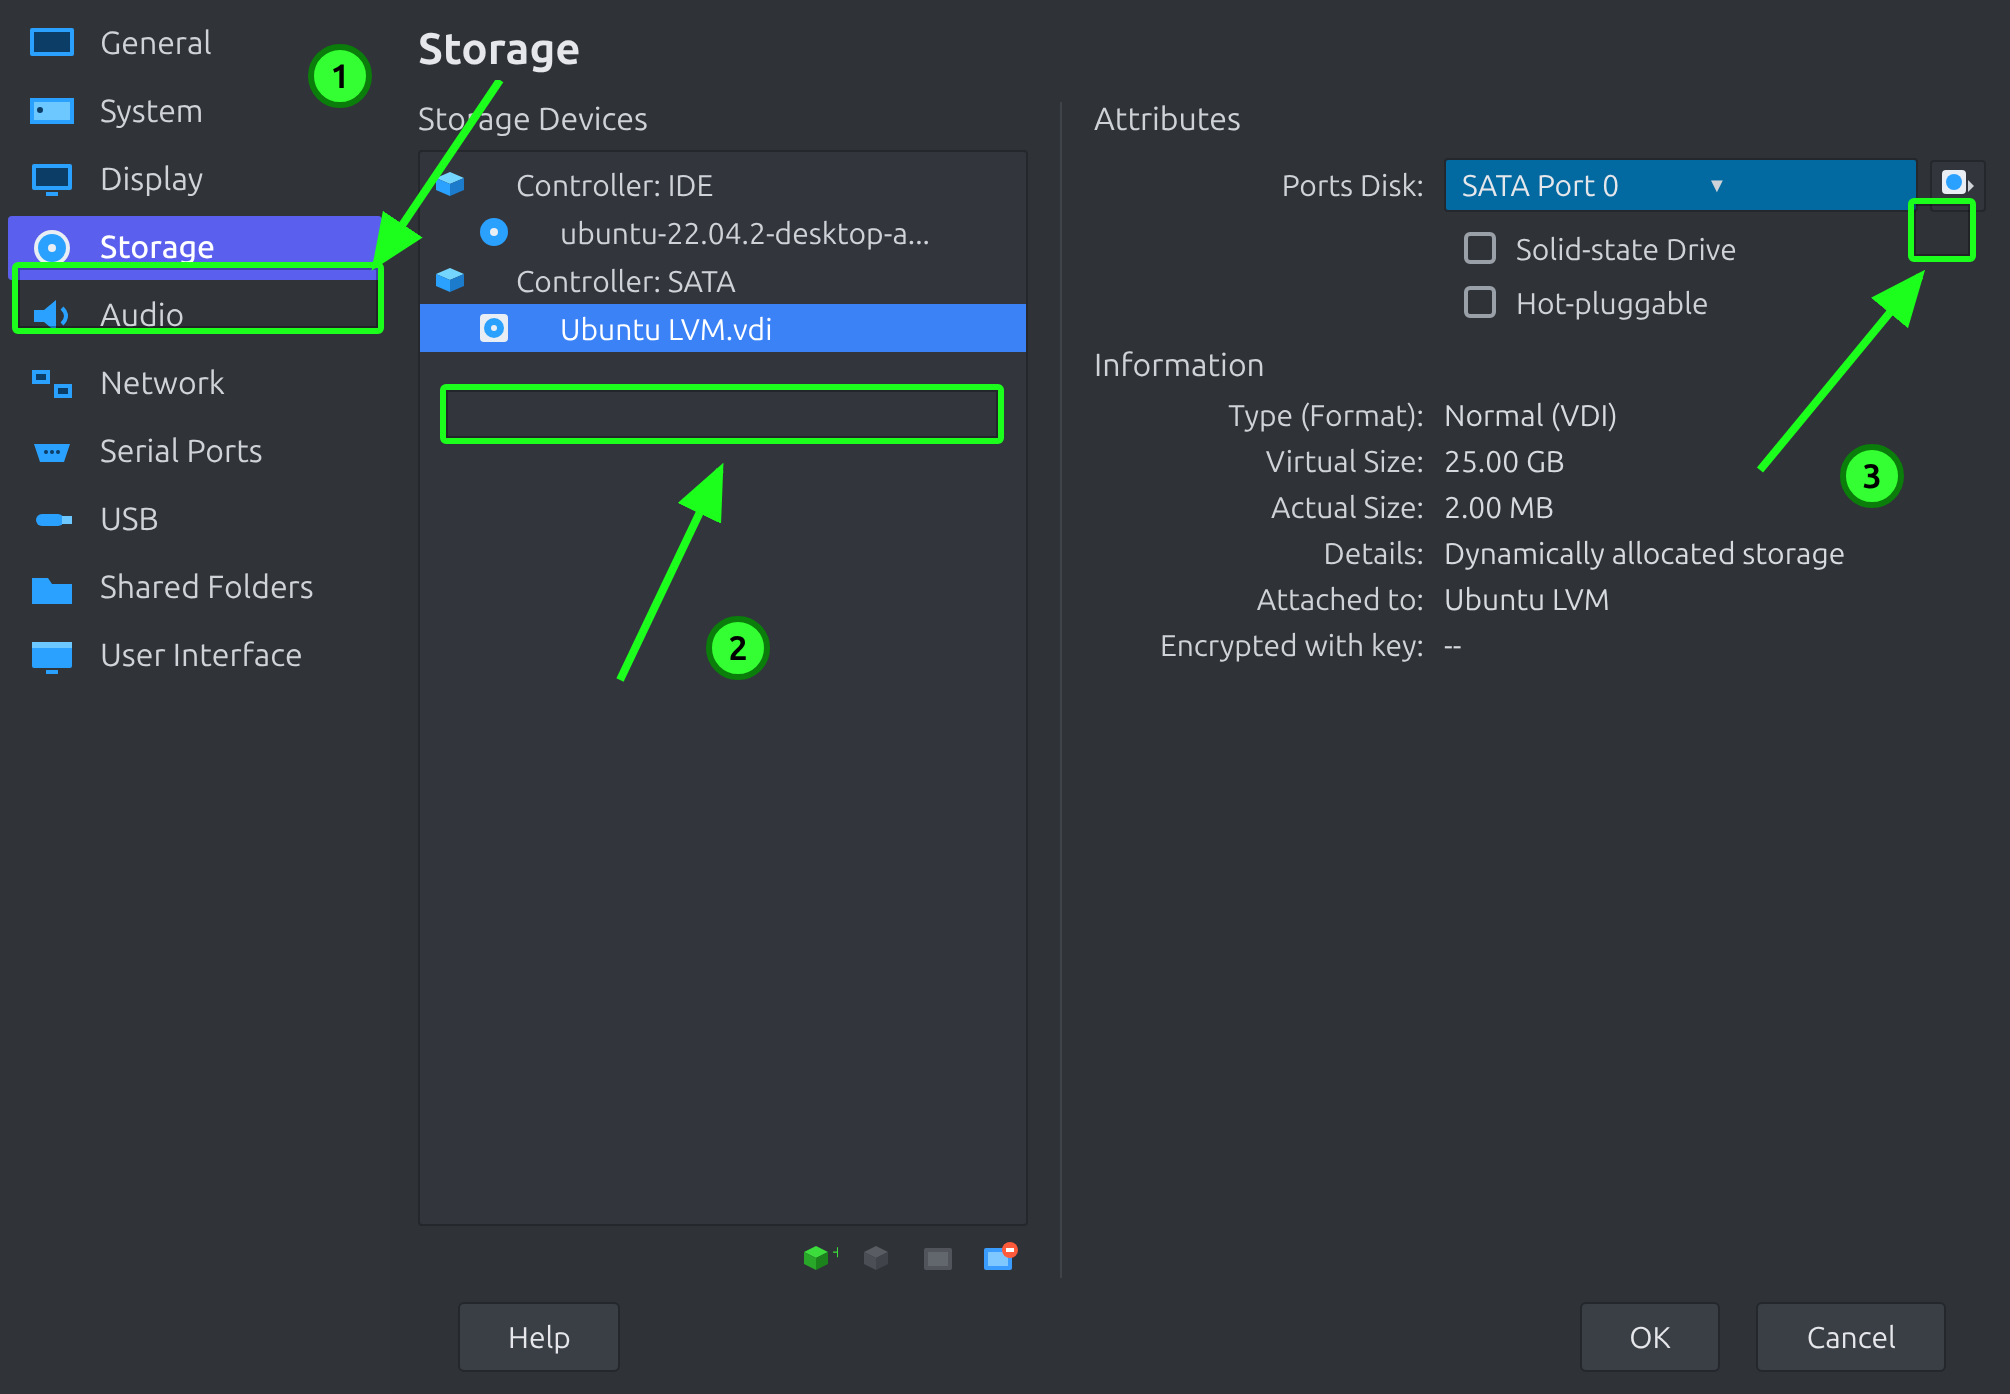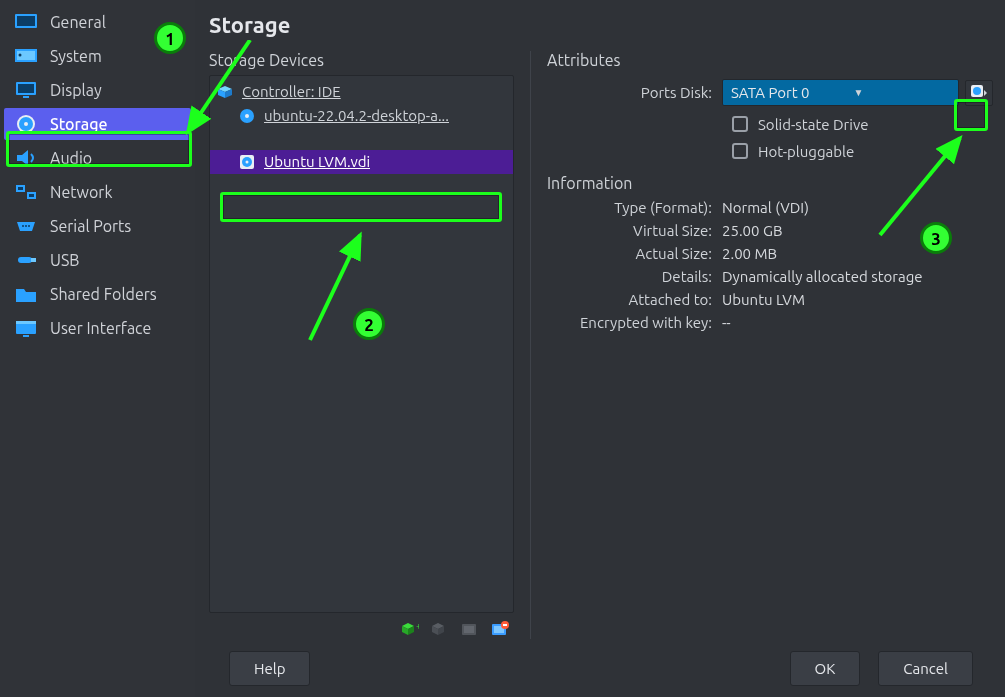--- a/index.html
+++ b/index.html
@@ -22,22 +22,22 @@
   h1.page-title { font-size: 22px; font-weight: 600; color: #e5e7eb; margin: 4px 0 14px 0; }
   .columns { display: flex; gap: 16px; flex: 1; min-height: 0; }
   .col-left { width: 305px; display: flex; flex-direction: column; }
   .col-sep { width: 1px; background: #3f434a; }
   .col-right { flex: 1; display: flex; flex-direction: column; }
   .section-title { font-size: 16px; color: #cfd3d8; margin-bottom: 6px; }
   .tree {
     flex: 1; background: #32363c; border: 1px solid #24272c; border-radius: 2px;
     padding: 4px 0; font-size: 15px; overflow: hidden;
   }
-  .tree-row { display: flex; align-items: flex-start; padding: 3px 6px; gap: 8px; white-space: nowrap; overflow: hidden; text-overflow: ellipsis; text-decoration: underline; }
-  .tree-row.selected { background: #4c1d95; color: #fff; margin-top: 22px; }
+  .tree-row { display: flex; align-items: center; padding: 3px 6px; gap: 24px; white-space: nowrap; overflow: hidden; text-overflow: ellipsis; }
+  .tree-row.selected { background: #3b82f6; color: #fff; }
   .tree-indent1 { padding-left: 28px; }
   .tree-drive { width: 18px; height: 18px; display:flex; align-items:center; justify-content:center; }
   .tree-label { overflow: hidden; text-overflow: ellipsis; }
   .tree-toolbar { display: flex; justify-content: flex-end; gap: 10px; padding: 6px 4px 0 0; }
   .tool-icon { width: 20px; height: 20px; display:flex; align-items:center; justify-content:center; }
 
   .attr-row { display: flex; align-items: center; margin: 4px 0; }
   .attr-label { width: 175px; text-align: right; padding-right: 10px; color: #cfd3d8; }
   .dropdown {
     flex: 1; background: #0369a1; border: 1px solid #24272c; border-radius: 2px;
@@ -202,20 +202,30 @@
             </div>
             <div class="tree-row tree-indent1">
               <span class="tree-drive">
                 <svg width="16" height="16">
                     <circle cx="8" cy="8" r="7" fill="#2aa1ff"></circle>
                     <circle cx="8" cy="8" r="2" fill="#e9eef4"></circle>
                   </svg>
               </span>
               <span class="tree-label">ubuntu-22.04.2-desktop-a...</span>
             </div>
+            <div class="tree-row">
+              <span class="tree-drive">
+                <svg width="16" height="14">
+                    <path d="M1 4 L8 1 L15 4 L8 7 Z" fill="#74d6ff"></path>
+                    <path d="M1 4 L8 7 L8 13 L1 10 Z" fill="#2aa1ff"></path>
+                    <path d="M15 4 L8 7 L8 13 L15 10 Z" fill="#1d7bcc"></path>
+                  </svg>
+              </span>
+              <span class="tree-label">Controller: SATA</span>
+            </div>
             <div class="tree-row tree-indent1 selected">
               <span class="tree-drive">
                 <svg width="16" height="16">
                     <rect x="1" y="1" width="14" height="14" rx="2" fill="#e9eef4"></rect>
                     <circle cx="8" cy="8" r="5" fill="#2aa1ff"></circle>
                     <circle cx="8" cy="8" r="1.5" fill="#e9eef4"></circle>
                   </svg>
               </span>
               <span class="tree-label">Ubuntu LVM.vdi</span>
             </div>

